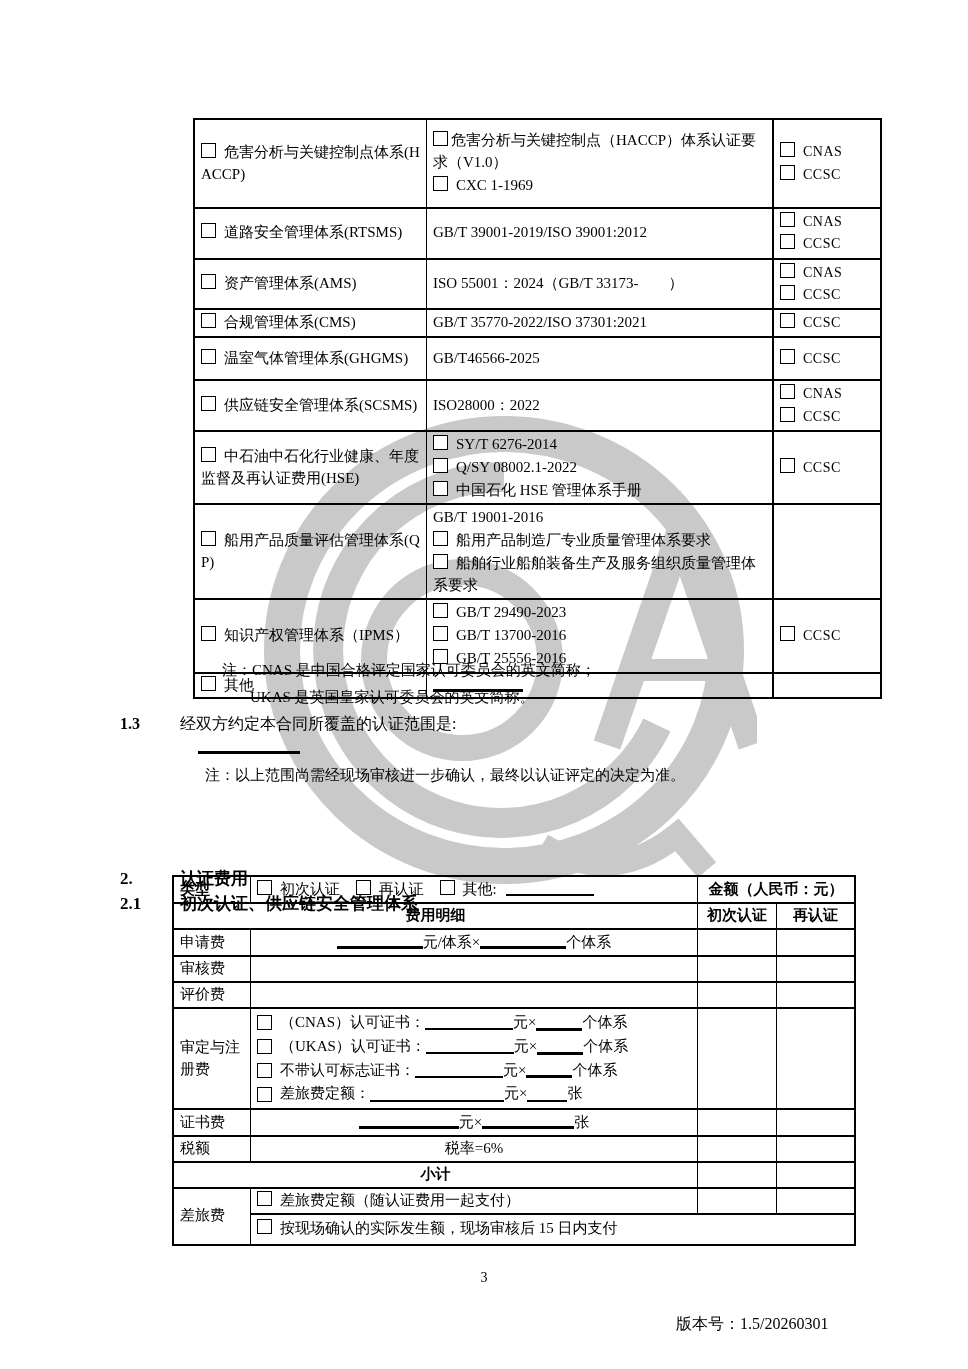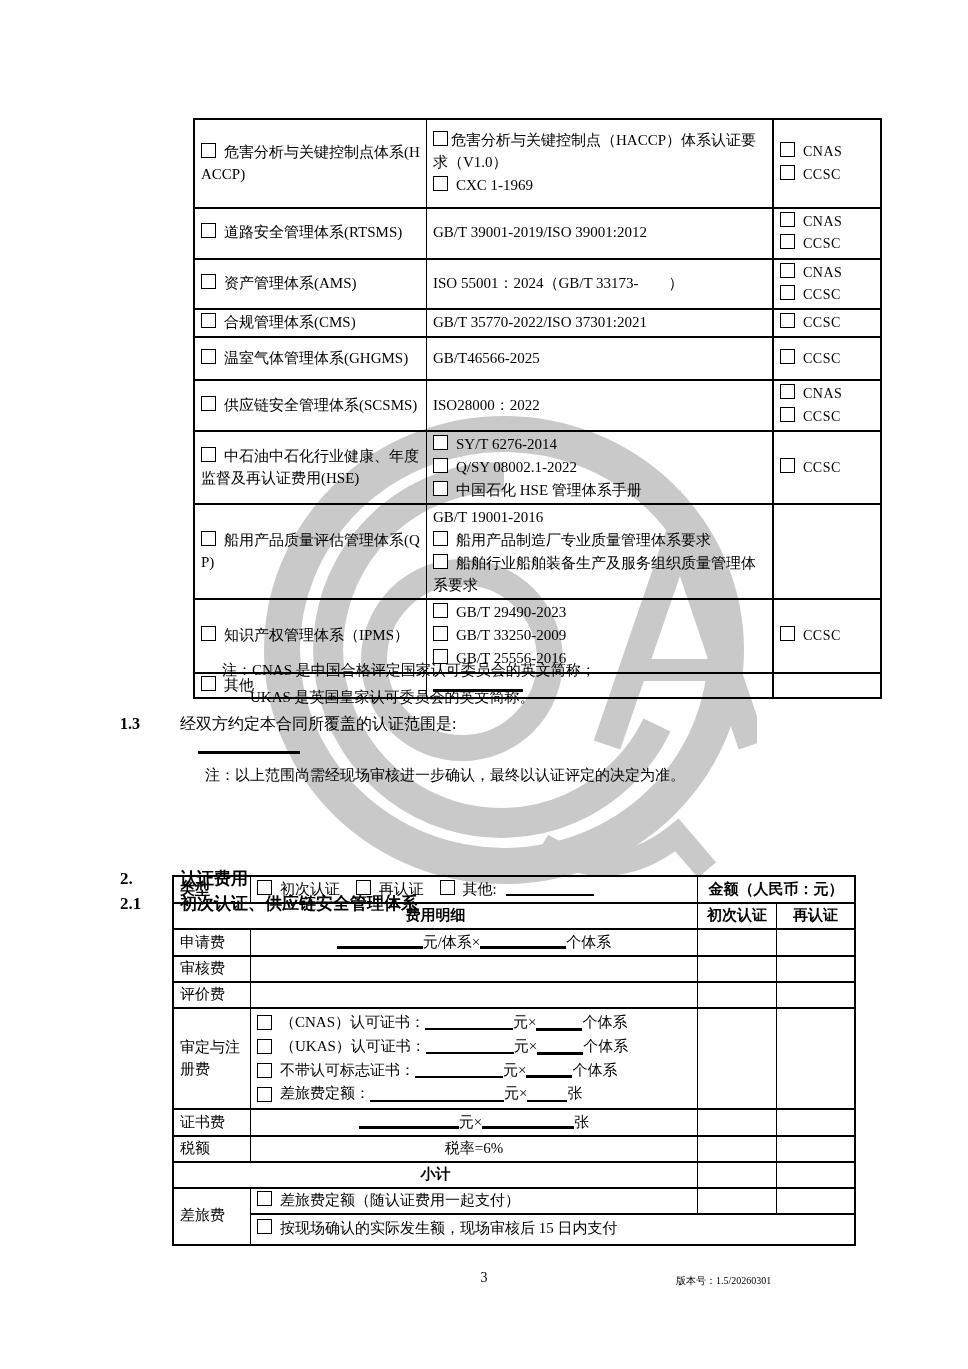--- a/index.html
+++ b/index.html
@@ -39,21 +39,21 @@
   
   .fee{position:absolute;left:172px;top:875px;width:684px;border:2px solid #000;}
   .fee td.f1{width:64px;}
   .fee td.f2{width:434px;}
   .fee td.f3{width:88px;}
   .fee td.f4{width:98px;}
   .center{text-align:center;}
   .optline{display:flex;align-items:center;margin:2px 0;}
 
   .footer-page{position:absolute;left:0;top:1270px;width:968px;text-align:center;font-size:14px;z-index:2;}
-  .footer-ver{position:absolute;left:676px;top:1274px;font-size:10px;z-index:2;}
+  .footer-ver{position:absolute;left:676px;top:1314px;font-size:16px;z-index:2;}
 </style>
 </head>
 <body>
 
 <div class="page">
 
   <svg class="watermark" viewBox="0 0 505 480">
     <g fill="none" stroke="#c9c9c9">
       <ellipse cx="252" cy="235" rx="222" ry="216" stroke-width="36"></ellipse>
       <path d="M 252 62 A 173 173 0 1 0 405 310" stroke-width="30"></path>
@@ -132,21 +132,21 @@
         <div class="std"><span>GB/T 19001-2016</span></div>
         <div class="std"><span class="cb"></span><span>船用产品制造厂专业质量管理体系要求</span></div>
         <div class="std"><span class="cb"></span><span>船舶行业船舶装备生产及服务组织质量管理体系要求</span></div>
       </td>
       <td class="c3"></td>
     </tr>
     <tr style="height:70px">
       <td class="c1"><span class="cb"></span><span>知识产权管理体系（IPMS）</span></td>
       <td class="c2">
         <div class="std"><span class="cb"></span><span>GB/T 29490-2023</span></div>
-        <div class="std"><span class="cb"></span><span>GB/T 33250-2009</span></div>
+        <div class="std"><span class="cb"></span><span>GB/T 13700-2016</span></div>
         <div class="std"><span class="cb"></span><span>GB/T 25556-2016</span></div>
       </td>
       <td class="c3">
         <div class="accitem"><span class="cb"></span><span>CCSC</span></div>
       </td>
     </tr>
     <tr style="height:23px">
       <td class="c1"><span class="cb"></span><span>其他</span></td>
       <td class="c2" style="vertical-align:bottom;"><span class="bl" style="width:90px;border-bottom-width:3px;"></span></td>
       <td class="c3"></td>

